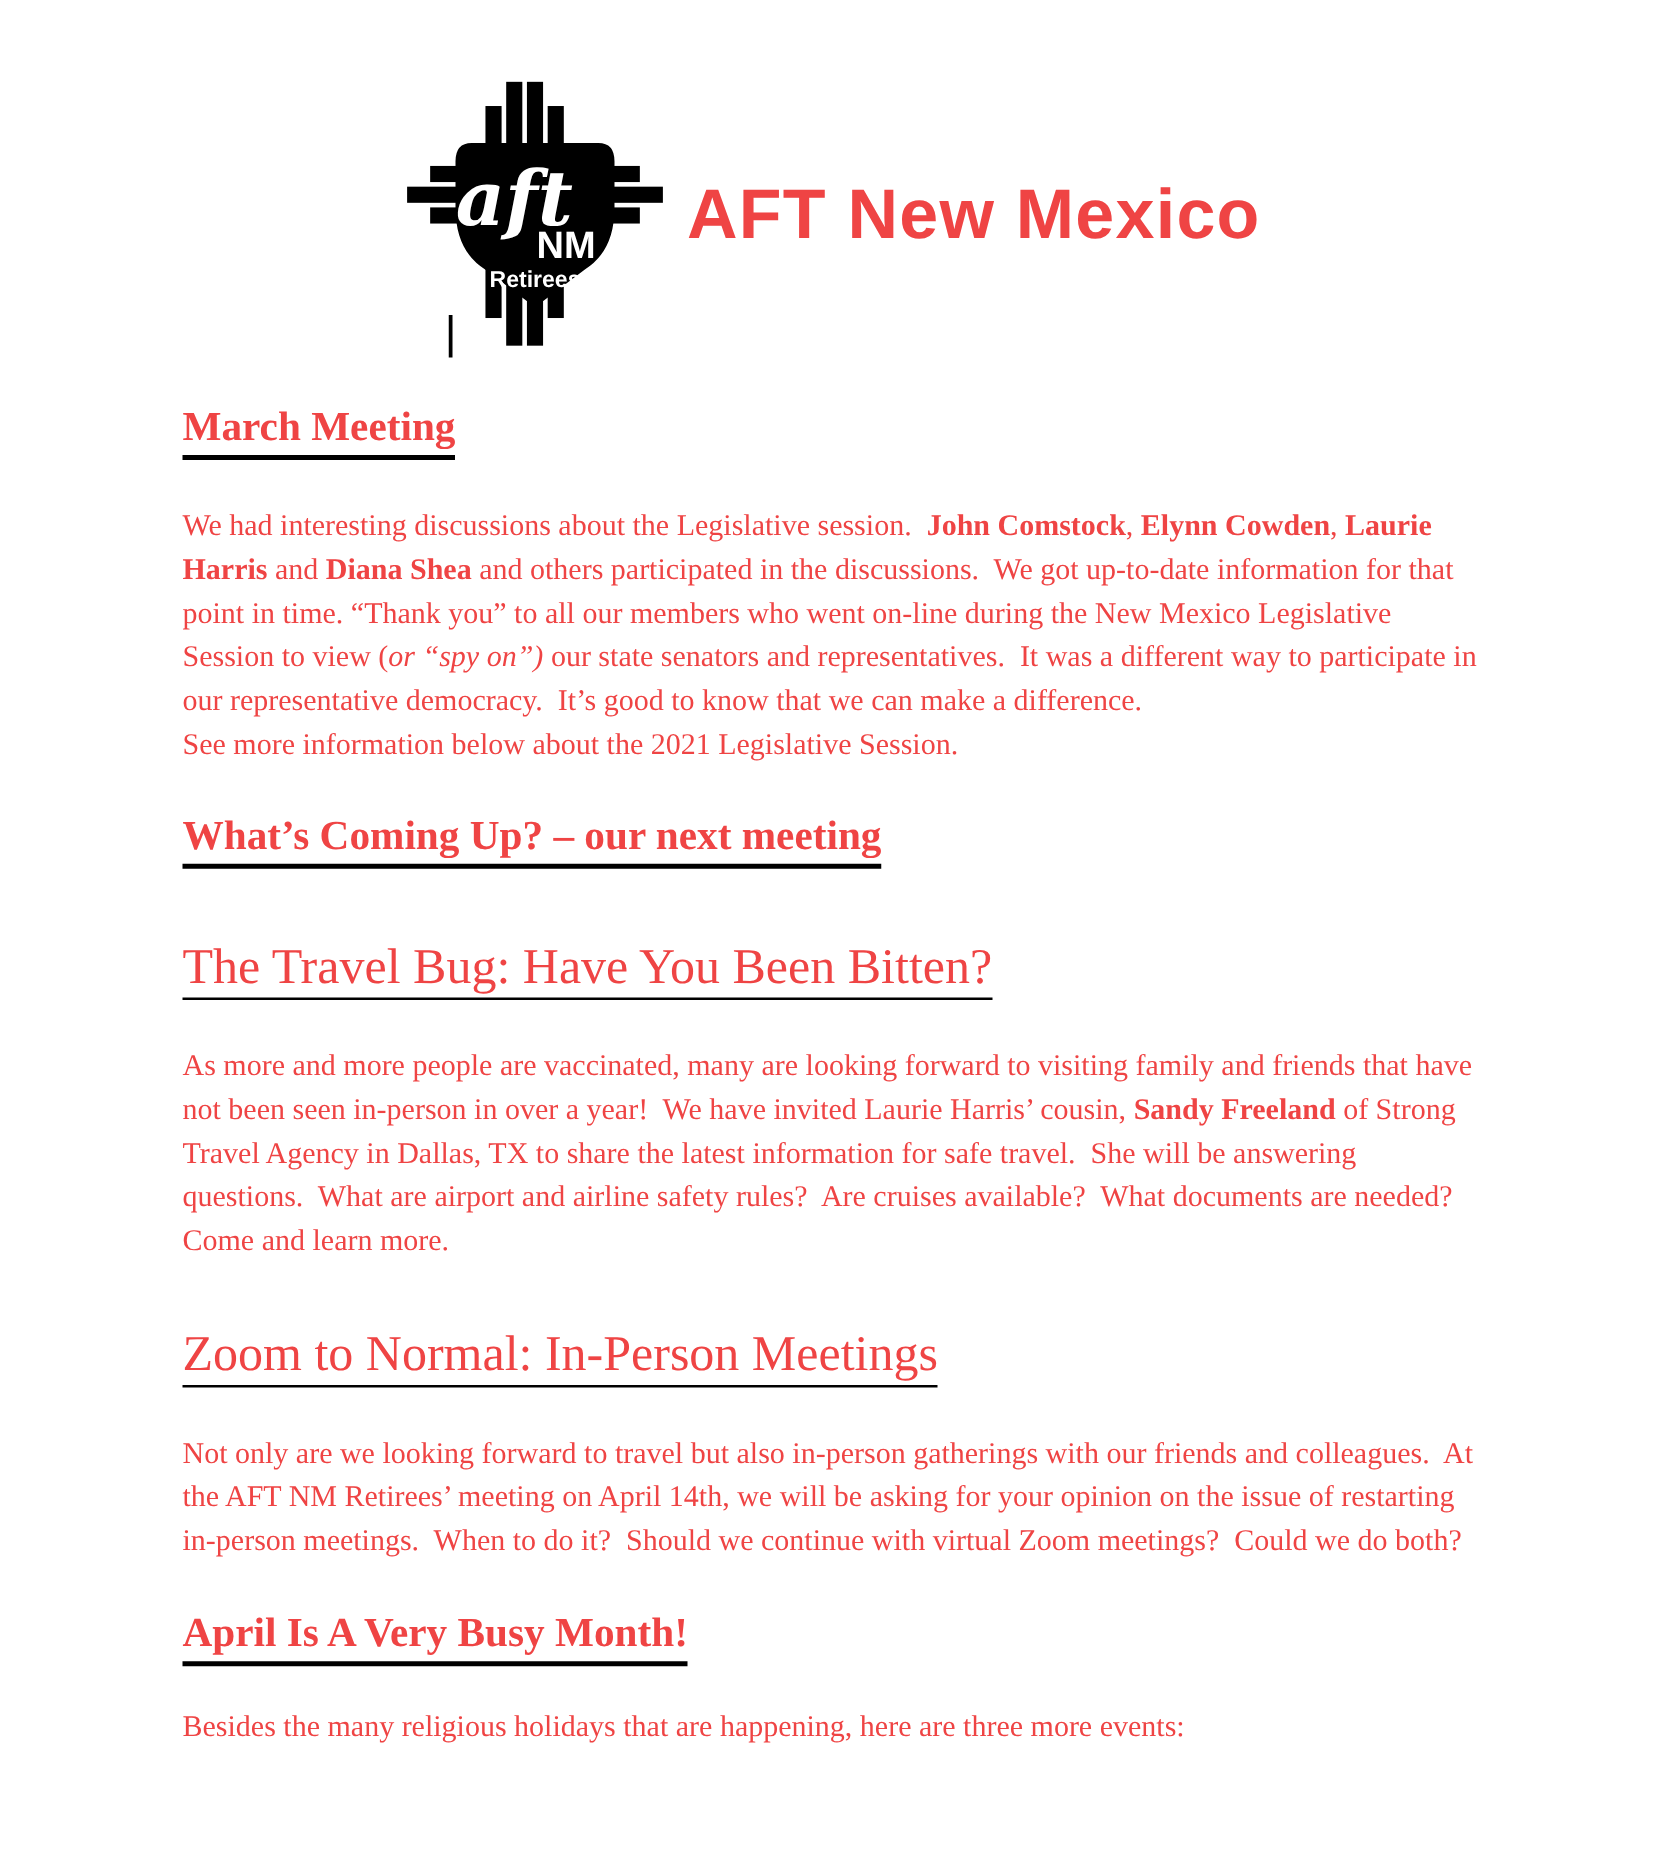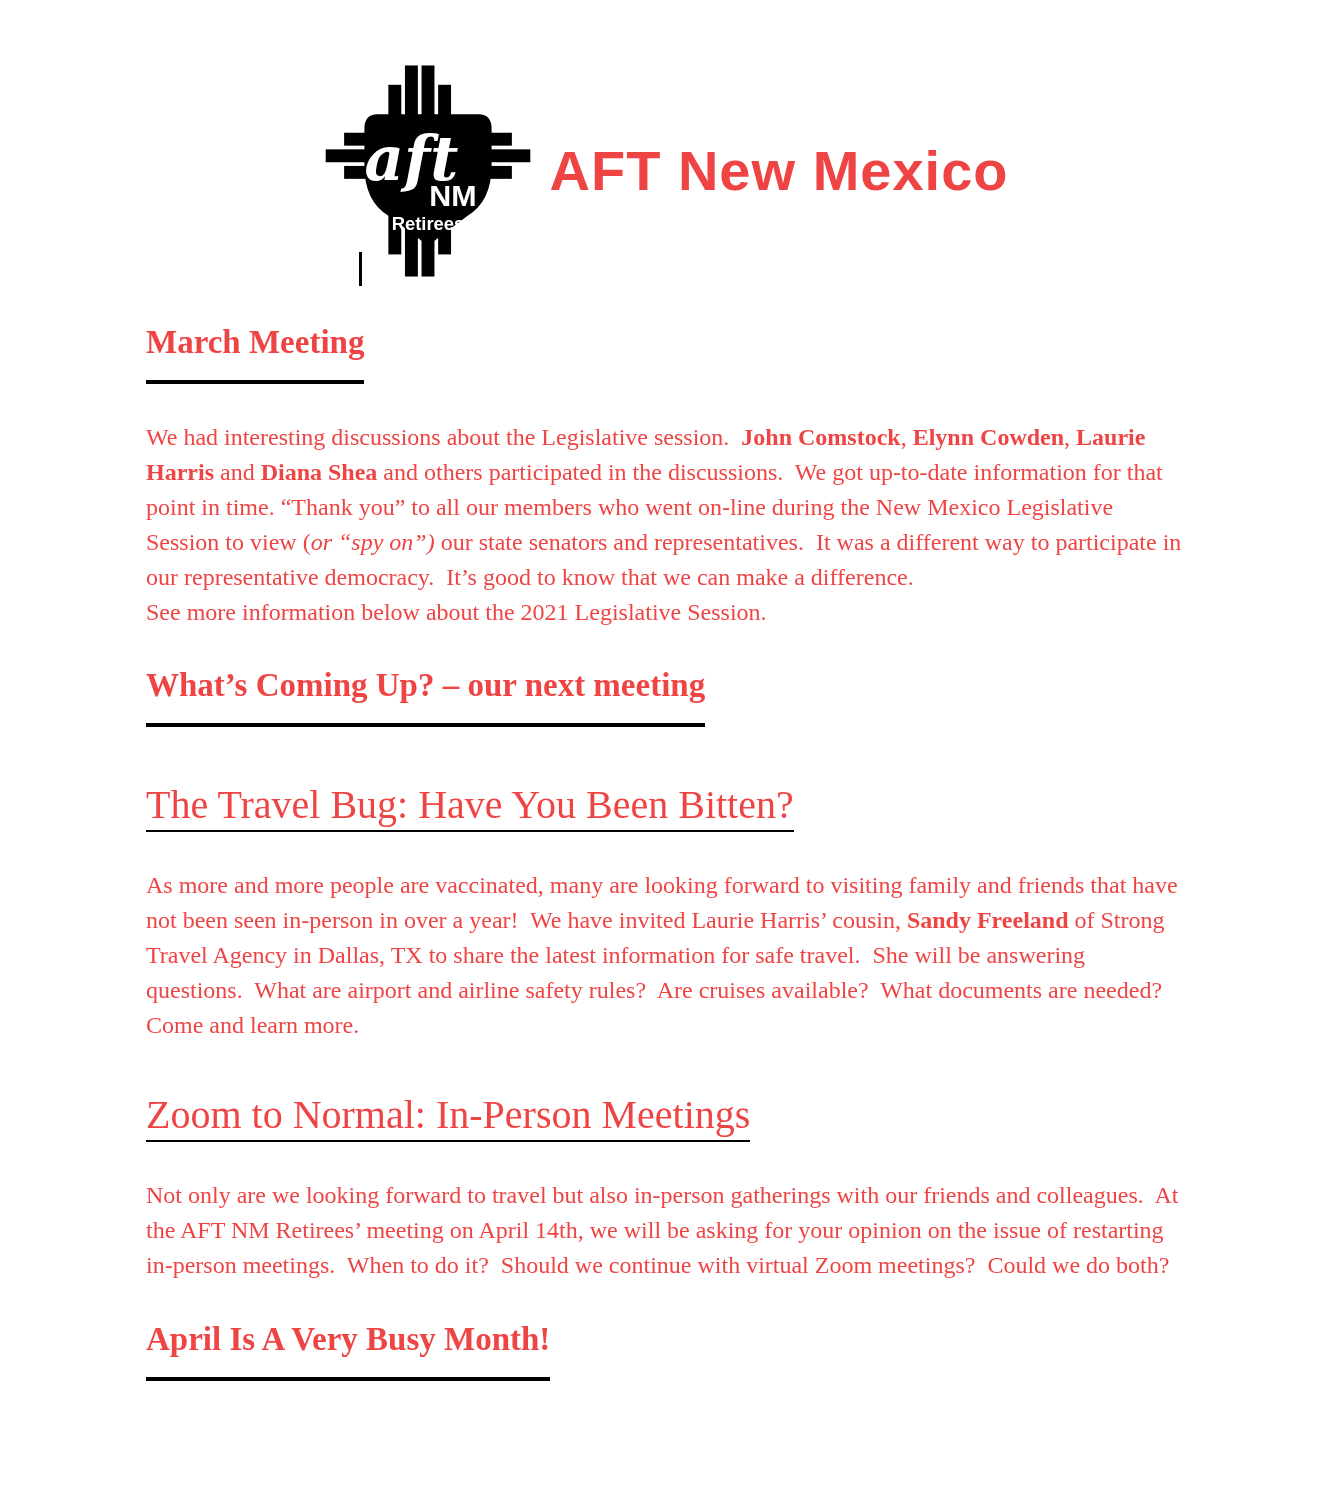--- a/index.html
+++ b/index.html
@@ -56,21 +56,21 @@
     margin: 14px 0 0 0;
   }
   .h2 {
     font-size: 33px;
     font-weight: bold;
     margin: 0;
   }
   .h2 > span, .h3 > span {
     display: inline-block;
     border-bottom: 4px solid #000;
-    padding-bottom: 19px;
+    padding-bottom: 3px;
   }
   .h3 {
     font-size: 40px;
     font-weight: normal;
     margin: 0;
   }
   .h3 > span { border-bottom: 2px solid #000; padding-bottom: 2px; }
   .mt-march   { margin-top: 44px; }
   .mt-coming  { margin-top: 37px; }
   .mt-travel  { margin-top: 54px; }
@@ -146,15 +146,16 @@
     <p class="para"><span>As more and more people are vaccinated, many are looking forward to visiting family and friends that have not been seen in-person in over a year!  We have invited Laurie Harris’ cousin, </span><span class="seg-bold">Sandy Freeland</span><span> of Strong Travel Agency in Dallas, TX to share the latest information for safe travel.  She will be answering questions.  What are airport and airline safety rules?  Are cruises available?  What documents are needed?  Come and learn more.</span></p>
 
     <h3 class="h3 mt-back">
       <span>Zoom to Normal: In-Person Meetings</span>
     </h3>
     <p class="para"><span>Not only are we looking forward to travel but also in-person gatherings with our friends and colleagues.  At the AFT NM Retirees’ meeting on April 14th, we will be asking for your opinion on the issue of restarting in-person meetings.  When to do it?  Should we continue with virtual Zoom meetings?  Could we do both?</span></p>
 
     <h2 class="h2 mt-busy">
       <span>April Is A Very Busy Month!</span>
     </h2>
+    <p class="para para-tight">Besides the many religious holidays that are happening, here are three more events:</p>
 
   </div>
 </div>
 
 </body></html>

